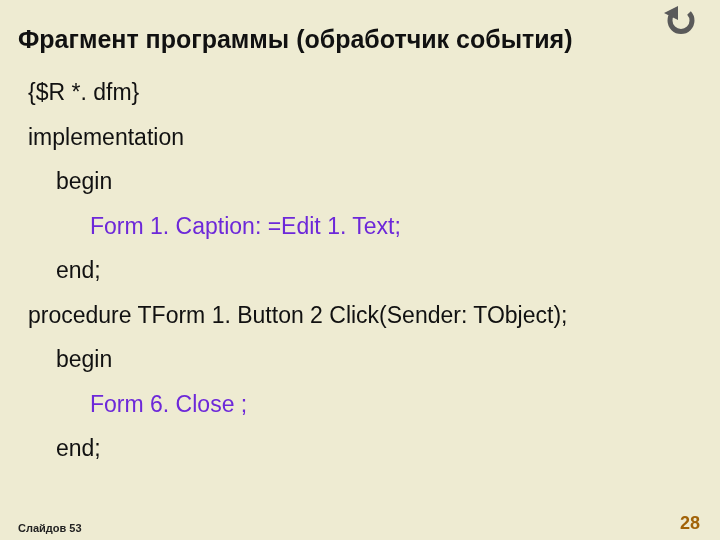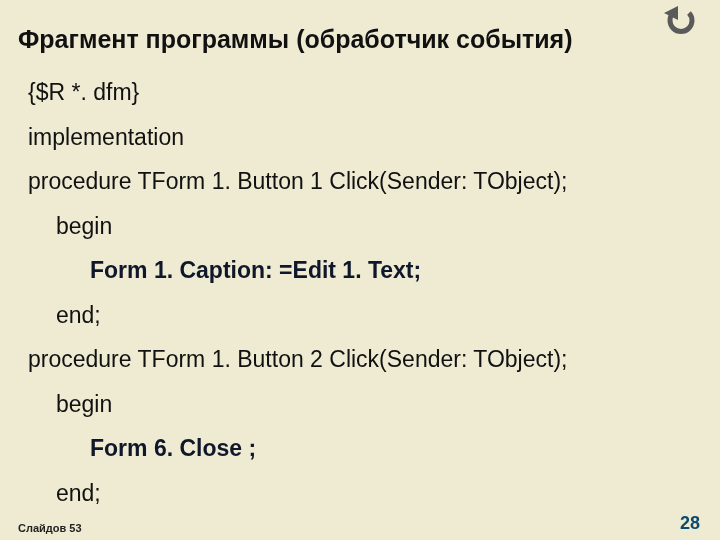--- a/index.html
+++ b/index.html
@@ -40,55 +40,54 @@
     position: absolute;
     left: 28px;
     top: 70px;
     right: 28px;
     font-size: 23px;
     line-height: 44.5px;
   }
   .line { white-space: pre; }
   .ind1 { padding-left: 28px; }
   .ind2 { padding-left: 62px; }
-  .red { color: #0f172a; font-weight: bold; }
+  .red { color: #6d28d9; }
   .footer-left {
     position: absolute;
     left: 18px;
     bottom: 6px;
     font-size: 11px;
     font-weight: 700;
     color: #222;
   }
   .footer-right {
     position: absolute;
     right: 20px;
     bottom: 6px;
     font-size: 18px;
     font-weight: 700;
-    color: #0c4a6e;
+    color: #a16207;
   }
 </style>
 </head>
 <body>
 
 <div class="slide">
   <div class="title">Фрагмент программы (обработчик события)</div>
 
   <div class="back-icon">
     <svg viewBox="0 0 34 30">
       <path d="M 9 7 A 11 11 0 1 0 25 7" fill="none" stroke="#5a5a5a" stroke-width="5" stroke-linecap="butt"></path>
       <polygon points="0,7 14,0 14,14" fill="#5a5a5a"></polygon>
     </svg>
   </div>
 
   <div class="code">
     <div class="line">{$R *. dfm}</div>
     <div class="line">implementation</div>
-    <div class="line">procedure TForm 1. Button 1 Click(Sender: TObject);</div>
     <div class="line ind1">begin</div>
     <div class="line ind2 red">Form 1. Caption: =Edit 1. Text;</div>
     <div class="line ind1">end;</div>
     <div class="line">procedure TForm 1. Button 2 Click(Sender: TObject);</div>
     <div class="line ind1">begin</div>
     <div class="line ind2 red">Form 6. Close ;</div>
     <div class="line ind1">end;</div>
   </div>
 
   <div class="footer-left">Слайдов 53</div>

